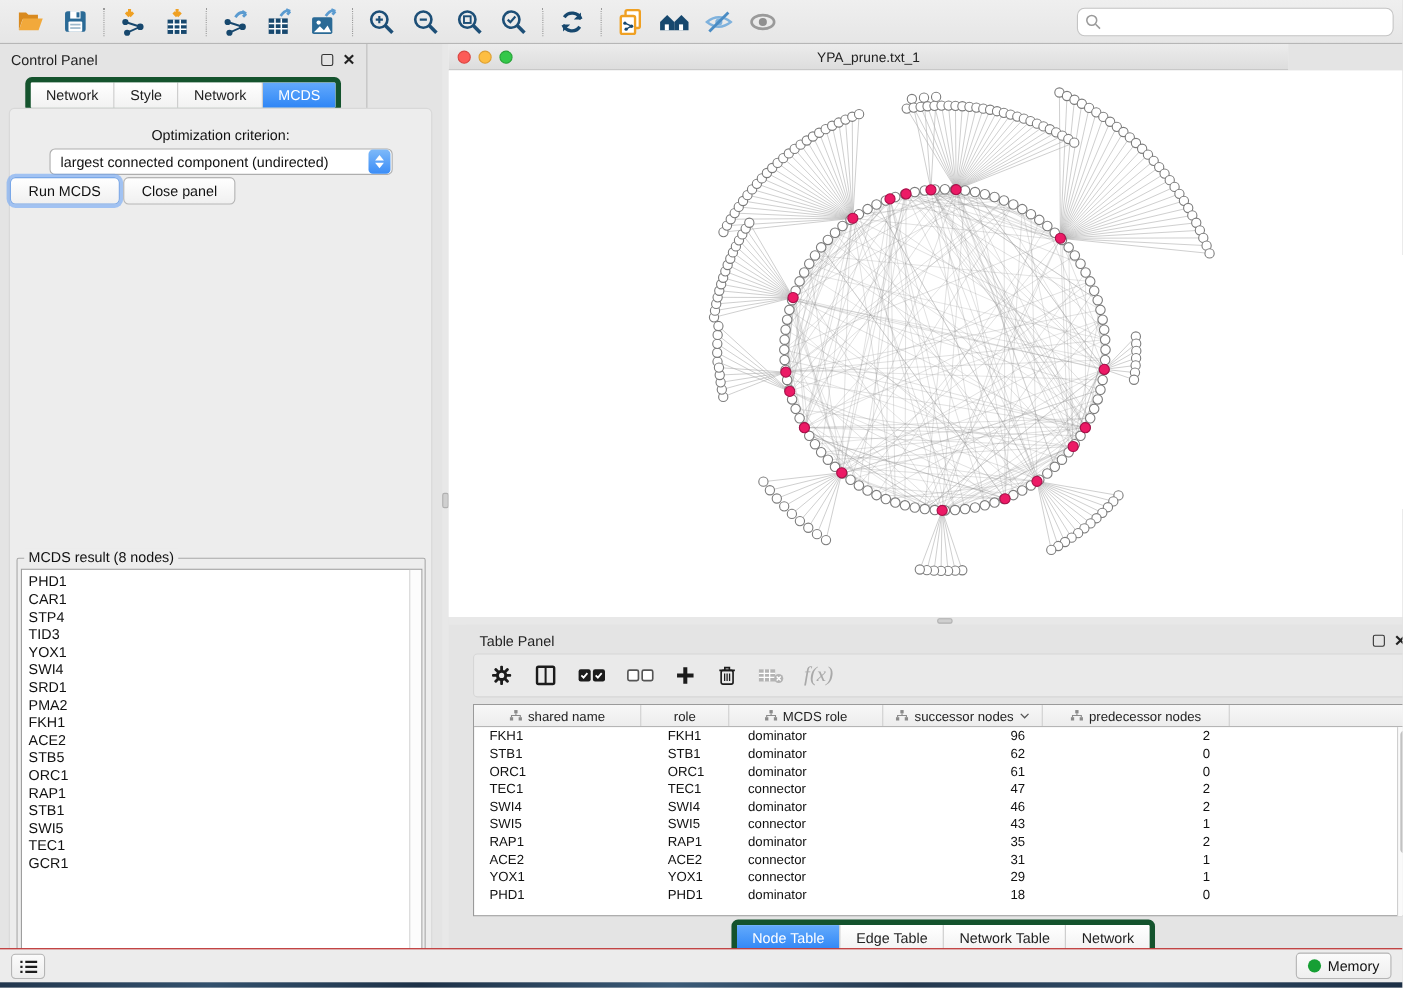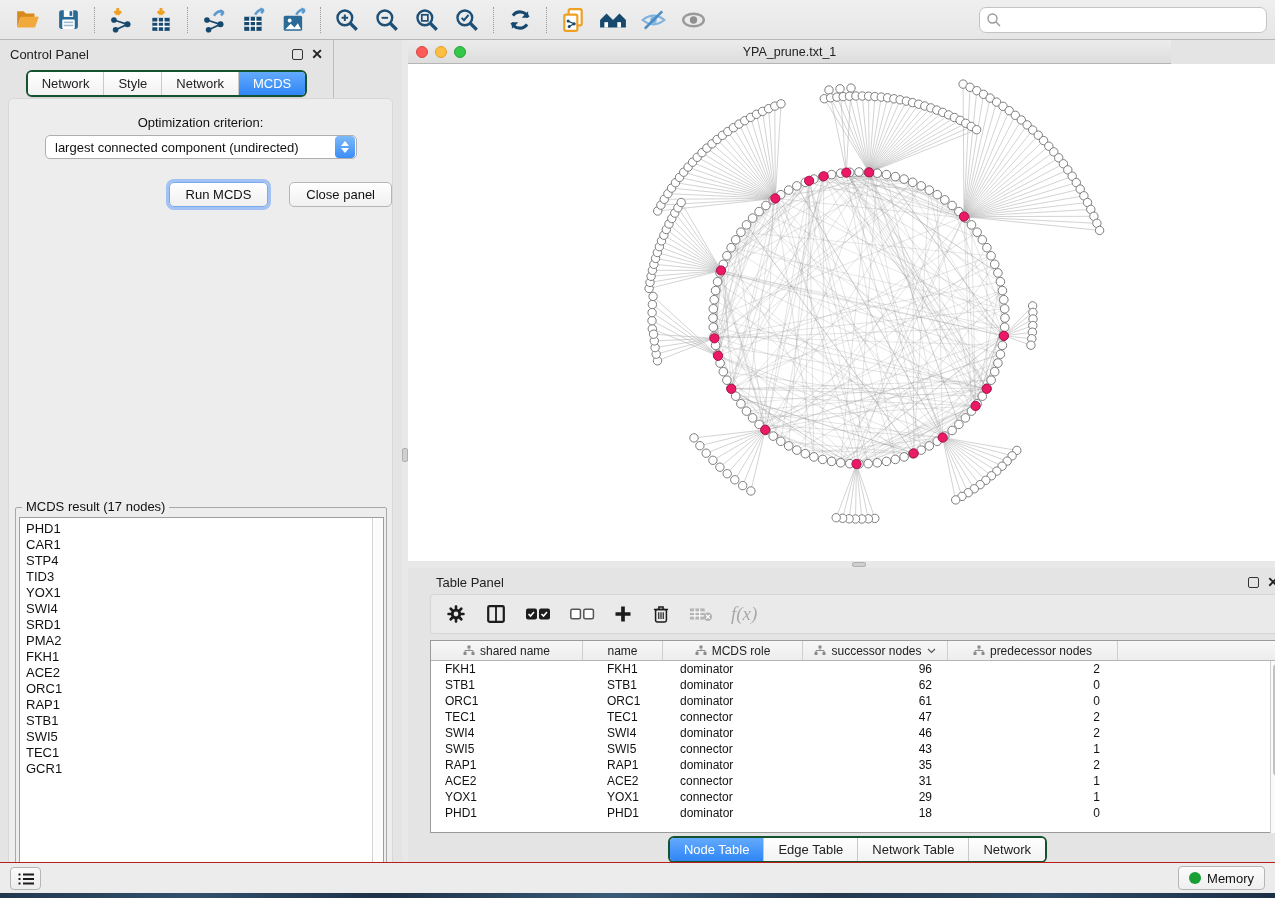--- a/index.html
+++ b/index.html
@@ -19,34 +19,34 @@
 
   
   .control-panel { position:absolute; left:0; top:40px; width:334px; height:822px; background:#e4e4e4; border-right:1px solid #bcbcbc; }
   .panel-titlebar { height:28px; display:flex; align-items:center; padding:0 10px; }
   .panel-title { font-size:13px; color:#222; }
   .win-btns { margin-left:auto; display:flex; gap:8px; align-items:center; }
   .float-btn { width:11px; height:11px; border:1.5px solid #333; border-radius:2px; }
   .close-btn { font-size:14px; font-weight:bold; color:#222; line-height:11px; }
 
   .seg-wrap { display:flex; justify-content:center; margin-top:2px; }
-  .seg { display:flex; border:2px solid #14532d; border-radius:6px; overflow:hidden; background:#fff; box-shadow:0 1px 1px rgba(0,0,0,.08); }
+  .seg { display:flex; border:5px solid #14532d; border-radius:6px; overflow:hidden; background:#fff; box-shadow:0 1px 1px rgba(0,0,0,.08); }
   .seg-btn { padding:4px 14px; font-size:13px; background:linear-gradient(#ffffff,#f2f2f2); border-left:1px solid #c9c9c9; color:#222; }
   .seg-btn:first-child { border-left:none; }
   .seg-btn.active { background:linear-gradient(#63aafc,#2f86f6); color:#fff; }
 
   .cp-content { position:absolute; left:8px; top:58px; width:385px; height:788px; background:#ededed; border:1px solid #d8d8d8; border-radius:5px; }
   .opt-label { text-align:center; margin-top:16px; font-size:13px; color:#111; }
   .dropdown { position:absolute; left:36px; top:36px; width:312px; height:24px; background:#fff; border:1px solid #aeaeae; border-radius:5px; display:flex; align-items:center; }
   .dd-text { flex:1; padding-left:9px; font-size:13px; color:#111; white-space:nowrap; }
   .dd-stepper { width:20px; height:22px; border-radius:4px; background:linear-gradient(#7db9f9,#3b8df7); margin-right:1px;
     display:flex; flex-direction:column; align-items:center; justify-content:center; gap:2px; }
   .dd-up { width:0; height:0; border-left:4px solid transparent; border-right:4px solid transparent; border-bottom:5px solid #fff; }
   .dd-down { width:0; height:0; border-left:4px solid transparent; border-right:4px solid transparent; border-top:5px solid #fff; }
-  .btn-row { position:absolute; left:0; top:83px; width:100%; display:flex; justify-content:flex-end; gap:21px; }
+  .btn-row { position:absolute; left:0; top:62px; width:100%; display:flex; justify-content:flex-start; gap:3px; }
   .push-btn { padding:4px 16px; font-size:13px; background:linear-gradient(#ffffff,#f0f0f0); border:1px solid #b5b5b5; border-radius:5px; color:#111; }
   .push-btn.focused { box-shadow:0 0 0 3px rgba(110,165,245,.6); border-color:#7aa8e8; }
 
   .group-box { position:absolute; left:6px; top:408px; width:372px; height:372px; border:1px solid #a8a8a8; border-radius:2px; }
   .group-legend { position:absolute; left:6px; top:-9px; background:#ededed; padding:0 4px; font-size:13px; color:#111; }
   .mcds-list { position:absolute; left:3px; top:9px; width:365px; height:358px; background:#fff; border:1px solid #9e9e9e; overflow:hidden; }
   .mcds-item { font-size:13px; line-height:16px; padding-left:6px; color:#111; }
   .list-scroll-track { position:absolute; right:0; top:0; width:11px; height:100%; background:#fcfcfc; border-left:1px solid #d5d5d5; }
 
   
@@ -253,33 +253,34 @@
       <span class="dd-stepper">
           <span class="dd-up"></span>
           <span class="dd-down"></span>
         </span>
     </div>
     <div class="btn-row">
       <button class="push-btn focused">Run MCDS</button>
       <button class="push-btn">Close panel</button>
     </div>
     <div class="group-box">
-      <span class="group-legend">MCDS result (17 nodes)</span>
+      <span class="group-legend">MCDS result (8 nodes)</span>
       <div class="mcds-list" id="mcds-list">
         <div class="list-scroll-track"></div>
       <div class="mcds-item" style="padding-top: 3px;">PHD1</div>
           <div class="mcds-item">CAR1</div>
           <div class="mcds-item">STP4</div>
           <div class="mcds-item">TID3</div>
           <div class="mcds-item">YOX1</div>
           <div class="mcds-item">SWI4</div>
           <div class="mcds-item">SRD1</div>
           <div class="mcds-item">PMA2</div>
           <div class="mcds-item">FKH1</div>
           <div class="mcds-item">ACE2</div>
+          <div class="mcds-item">STB5</div>
           <div class="mcds-item">ORC1</div>
           <div class="mcds-item">RAP1</div>
           <div class="mcds-item">STB1</div>
           <div class="mcds-item">SWI5</div>
           <div class="mcds-item">TEC1</div>
           <div class="mcds-item">GCR1</div>
         </div>
     </div>
   </div>
 </div>
@@ -1047,21 +1048,21 @@
         <div class="dt-hcell" style="width: 152px;">
           <svg width="12" height="11" viewBox="0 0 12 11">
             <rect x="4.5" y="0.5" width="3" height="3" fill="#8a8a8a"></rect>
             <rect x="0.5" y="7" width="3" height="3" fill="#8a8a8a"></rect>
             <rect x="8.5" y="7" width="3" height="3" fill="#8a8a8a"></rect>
             <path d="M6 3.5 v2 M2 7 v-1.5 h8 V7" stroke="#8a8a8a" fill="none"></path>
           </svg>
           <span>shared name</span>
         </div>
         <div class="dt-hcell" style="width: 80px;">
-          <span>name</span>
+          <span>role</span>
         </div>
         <div class="dt-hcell" style="width: 140px;">
           <svg width="12" height="11" viewBox="0 0 12 11">
             <rect x="4.5" y="0.5" width="3" height="3" fill="#8a8a8a"></rect>
             <rect x="0.5" y="7" width="3" height="3" fill="#8a8a8a"></rect>
             <rect x="8.5" y="7" width="3" height="3" fill="#8a8a8a"></rect>
             <path d="M6 3.5 v2 M2 7 v-1.5 h8 V7" stroke="#8a8a8a" fill="none"></path>
           </svg>
           <span>MCDS role</span>
         </div>

